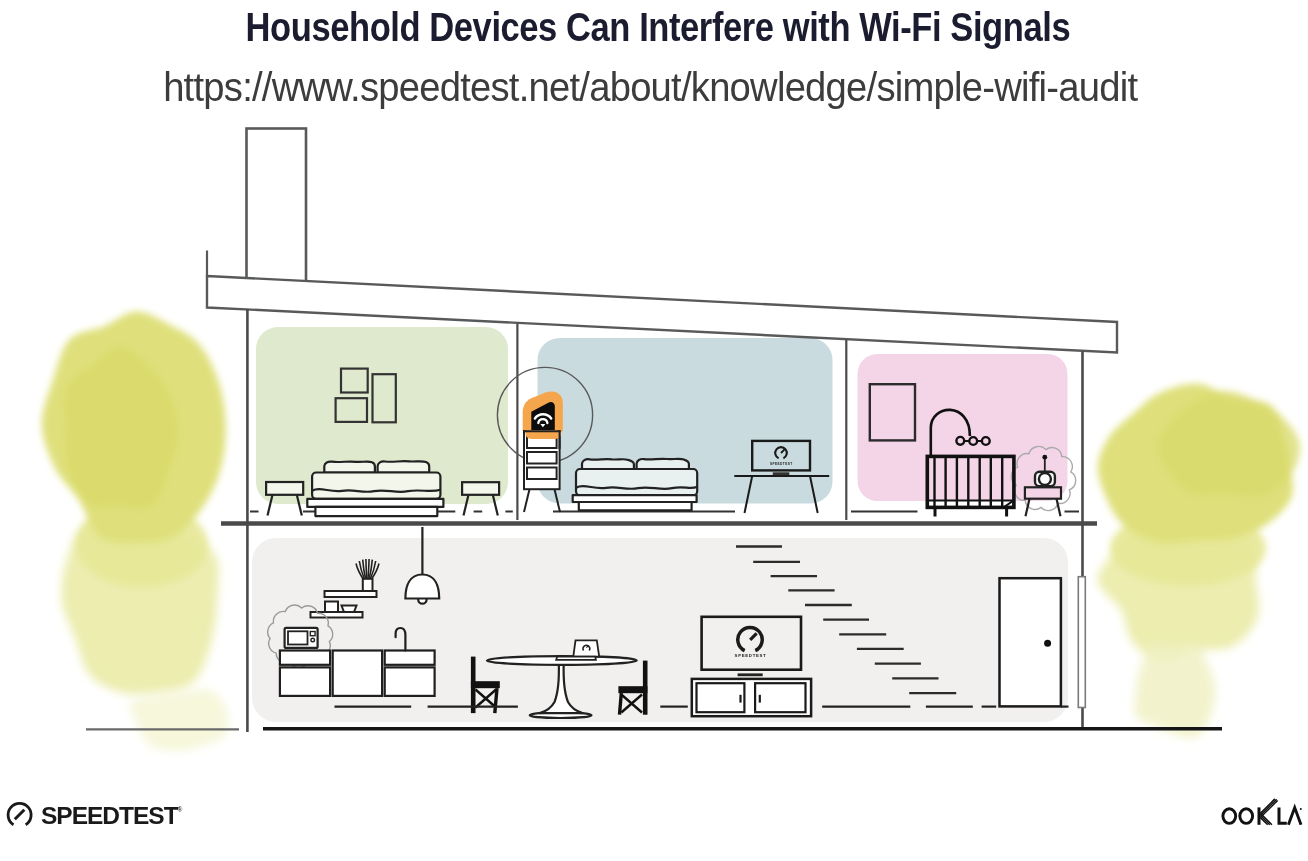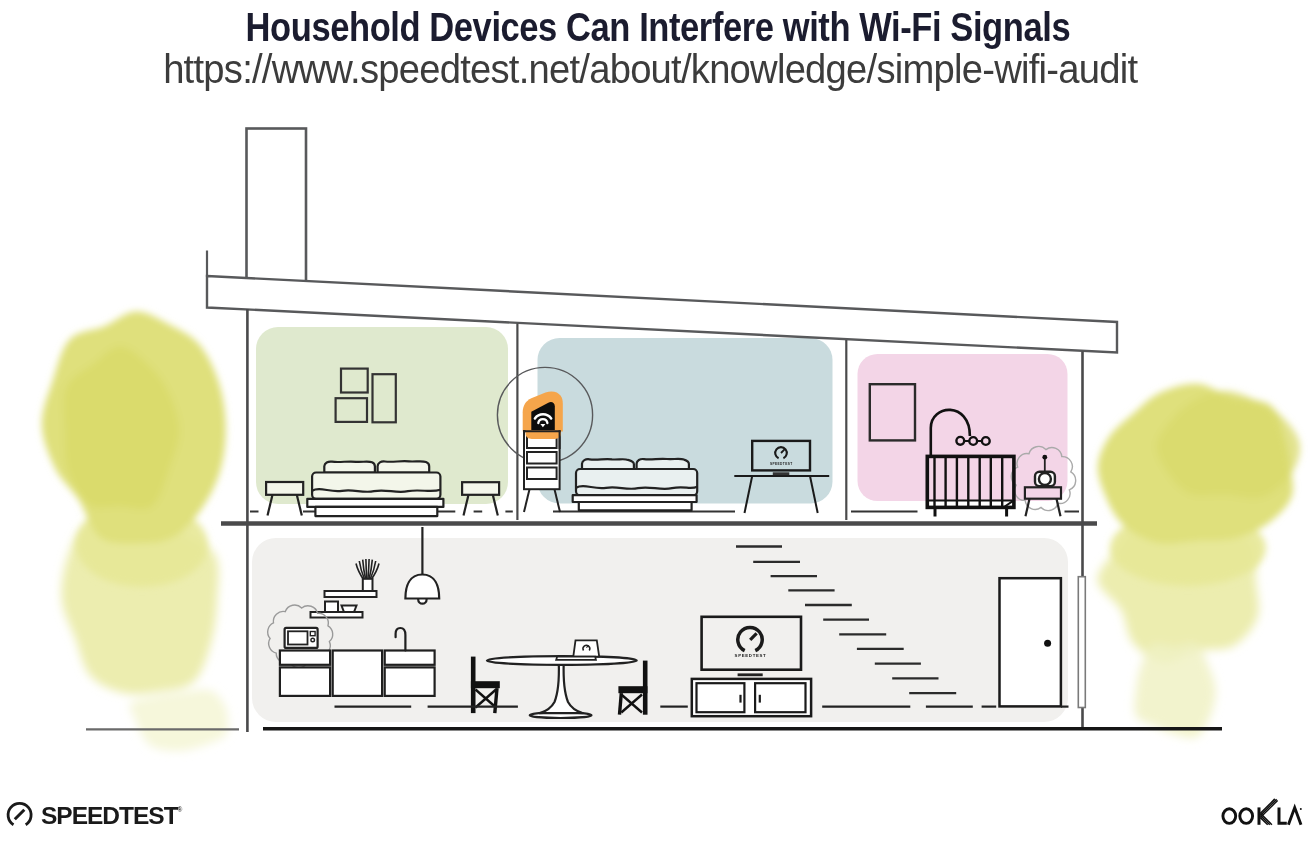--- a/index.html
+++ b/index.html
@@ -1,19 +1,19 @@
 <!DOCTYPE html>
 <html><head>
 <meta charset="utf-8">
 <style>
 html,body{margin:0;padding:0;width:1308px;height:861px;background:#ffffff;overflow:hidden}
 #page{position:relative;width:1308px;height:740px;font-family:"Liberation Sans",sans-serif}
 #title{position:absolute;top:4px;left:0;width:1308px;text-align:center;white-space:nowrap}
 #title span{display:inline-block;font-weight:bold;font-size:41px;color:#1b1c2f;transform:scaleX(0.842) translateX(5px);transform-origin:50% 50%;letter-spacing:-0.5px}
-#sub{position:absolute;top:47px;left:0;width:1308px;text-align:center;white-space:nowrap}
+#sub{position:absolute;top:65px;left:0;width:1308px;text-align:center;white-space:nowrap}
 #sub span{display:inline-block;font-weight:normal;font-size:40px;color:#3c3c3c;transform:scaleX(0.955) translateX(-4px);transform-origin:50% 50%;letter-spacing:-0.8px}
 #art{position:absolute;top:0;left:0}
 </style>
 </head>
 <body>
 <div id="page">
 <div id="title"><span>Household Devices Can Interfere with Wi-Fi Signals</span></div>
 <div id="sub"><span>https://www.speedtest.net/about/knowledge/simple-wifi-audit</span></div>
 <svg id="art" width="1308" height="861" viewBox="0 0 1308 861">
 <defs>

